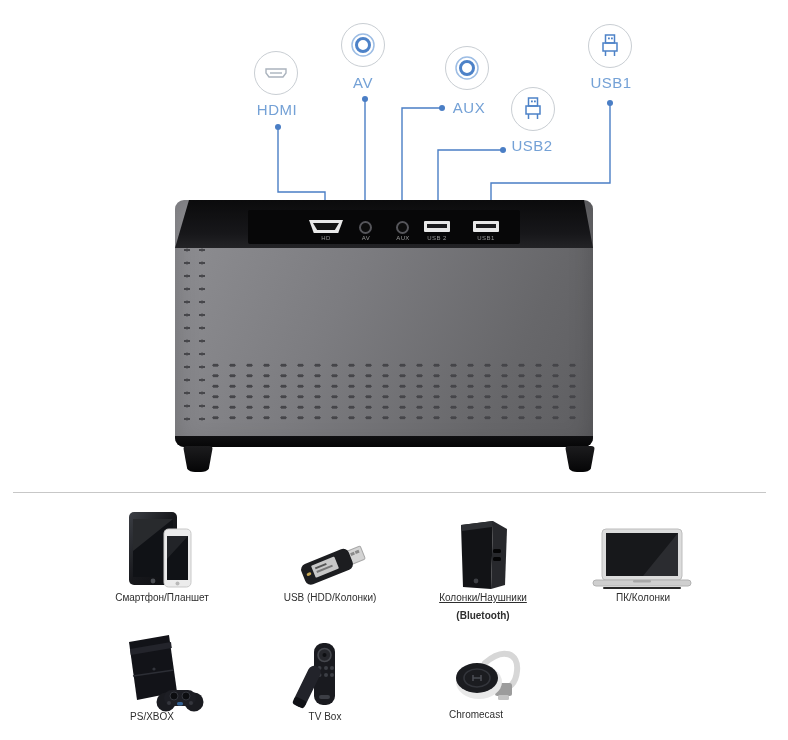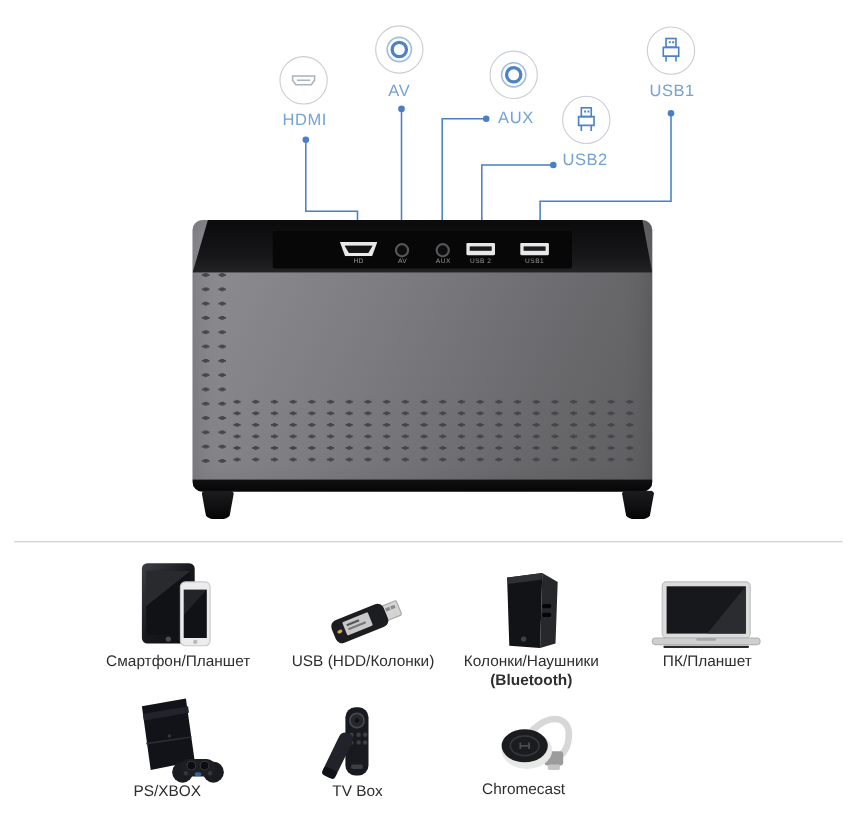--- a/index.html
+++ b/index.html
@@ -64,21 +64,21 @@
     position:absolute;top:446px;width:30px;height:26px;
     background:linear-gradient(#1c1c1e,#050506);
     border-radius:4px 4px 12px 12px;
     clip-path:polygon(0 0,100% 0,84% 100%,16% 100%);
   }
   
   .divider{position:absolute;left:13px;top:492px;width:753px;height:1px;background:#c7c7c7;}
   
   .dev-label{
     position:absolute;transform:translateX(-50%);
-    color:#2e2e2e;font-size:14px;white-space:nowrap;text-align:center;
+    color:#2e2e2e;font-size:10px;white-space:nowrap;text-align:center;
   }
   .dev-icon{position:absolute;}
   svg{display:block;}
 </style>
 </head>
 <body>
 
 <div class="stage">
 
   <svg width="788" height="500" style="position:absolute;left:0;top:0;" fill="none" stroke="#4a7ec5" stroke-width="1.4">
@@ -201,32 +201,32 @@
   <div class="dev-label" style="left:330px;top:592px;">USB (HDD/Колонки)</div>
 
   <svg class="dev-icon" style="left:455px;top:519px;" width="58" height="72" viewBox="0 0 58 72">
     <polygon points="38,2 52,10 50,66 36,70" fill="#27282c"></polygon>
     <polygon points="6,6 38,2 36,70 8,68" fill="#121316"></polygon>
     <polygon points="6,6 38,2 37,8 7,12" fill="#2e3034"></polygon>
     <rect x="38" y="30" width="8" height="4" rx="1.5" fill="#050506"></rect>
     <rect x="38" y="38" width="8" height="4" rx="1.5" fill="#050506"></rect>
     <circle cx="21" cy="62" r="2.4" fill="#3e4045"></circle>
   </svg>
-  <div class="dev-label" style="left:483px;top:592px;">Колонки/Наушники</div>
+  <div class="dev-label" style="left:483px;top:592px;text-decoration:underline;">Колонки/Наушники</div>
   <div class="dev-label" style="left:483px;top:610px;font-weight:bold;">(Bluetooth)</div>
 
   <svg class="dev-icon" style="left:591px;top:527px;" width="102" height="64" viewBox="0 0 102 64">
     <rect x="11" y="2" width="80" height="51" rx="4" fill="#dcdcdc" stroke="#bdbdbd"></rect>
     <rect x="15" y="6" width="72" height="43" fill="#17181b"></rect>
     <polygon points="87,6 87,49 52,49" fill="#2b2c30"></polygon>
     <rect x="2" y="53" width="98" height="6" rx="3" fill="#cfcfcf" stroke="#b2b2b2"></rect>
     <rect x="42" y="53" width="18" height="2.5" rx="1.2" fill="#a8a8a8"></rect>
     <rect x="12" y="60" width="78" height="2" rx="1" fill="#2a2a2a"></rect>
   </svg>
-  <div class="dev-label" style="left:643px;top:592px;">ПК/Планшет</div>
+  <div class="dev-label" style="left:643px;top:592px;">ПК/Колонки</div>
 
   <svg class="dev-icon" style="left:117px;top:632px;" width="96" height="84" viewBox="0 0 96 84">
     <polygon points="12,10 52,3 60,60 20,68" fill="#121318"></polygon>
     <polygon points="12,10 52,3 53,9 13,16" fill="#1f2averaging027" opacity="0"></polygon>
     <polygon points="13,17 54,10 54.8,16 13.8,23" fill="#23242b"></polygon>
     <line x1="16" y1="44" x2="57" y2="38" stroke="#2c2e35" stroke-width="1.6"></line>
     <circle cx="37" cy="37" r="1.6" fill="#33353c"></circle>
     <g>
       <circle cx="49" cy="70" r="9.5" fill="#1a1b20"></circle>
       <circle cx="77" cy="70" r="9.5" fill="#1a1b20"></circle>

